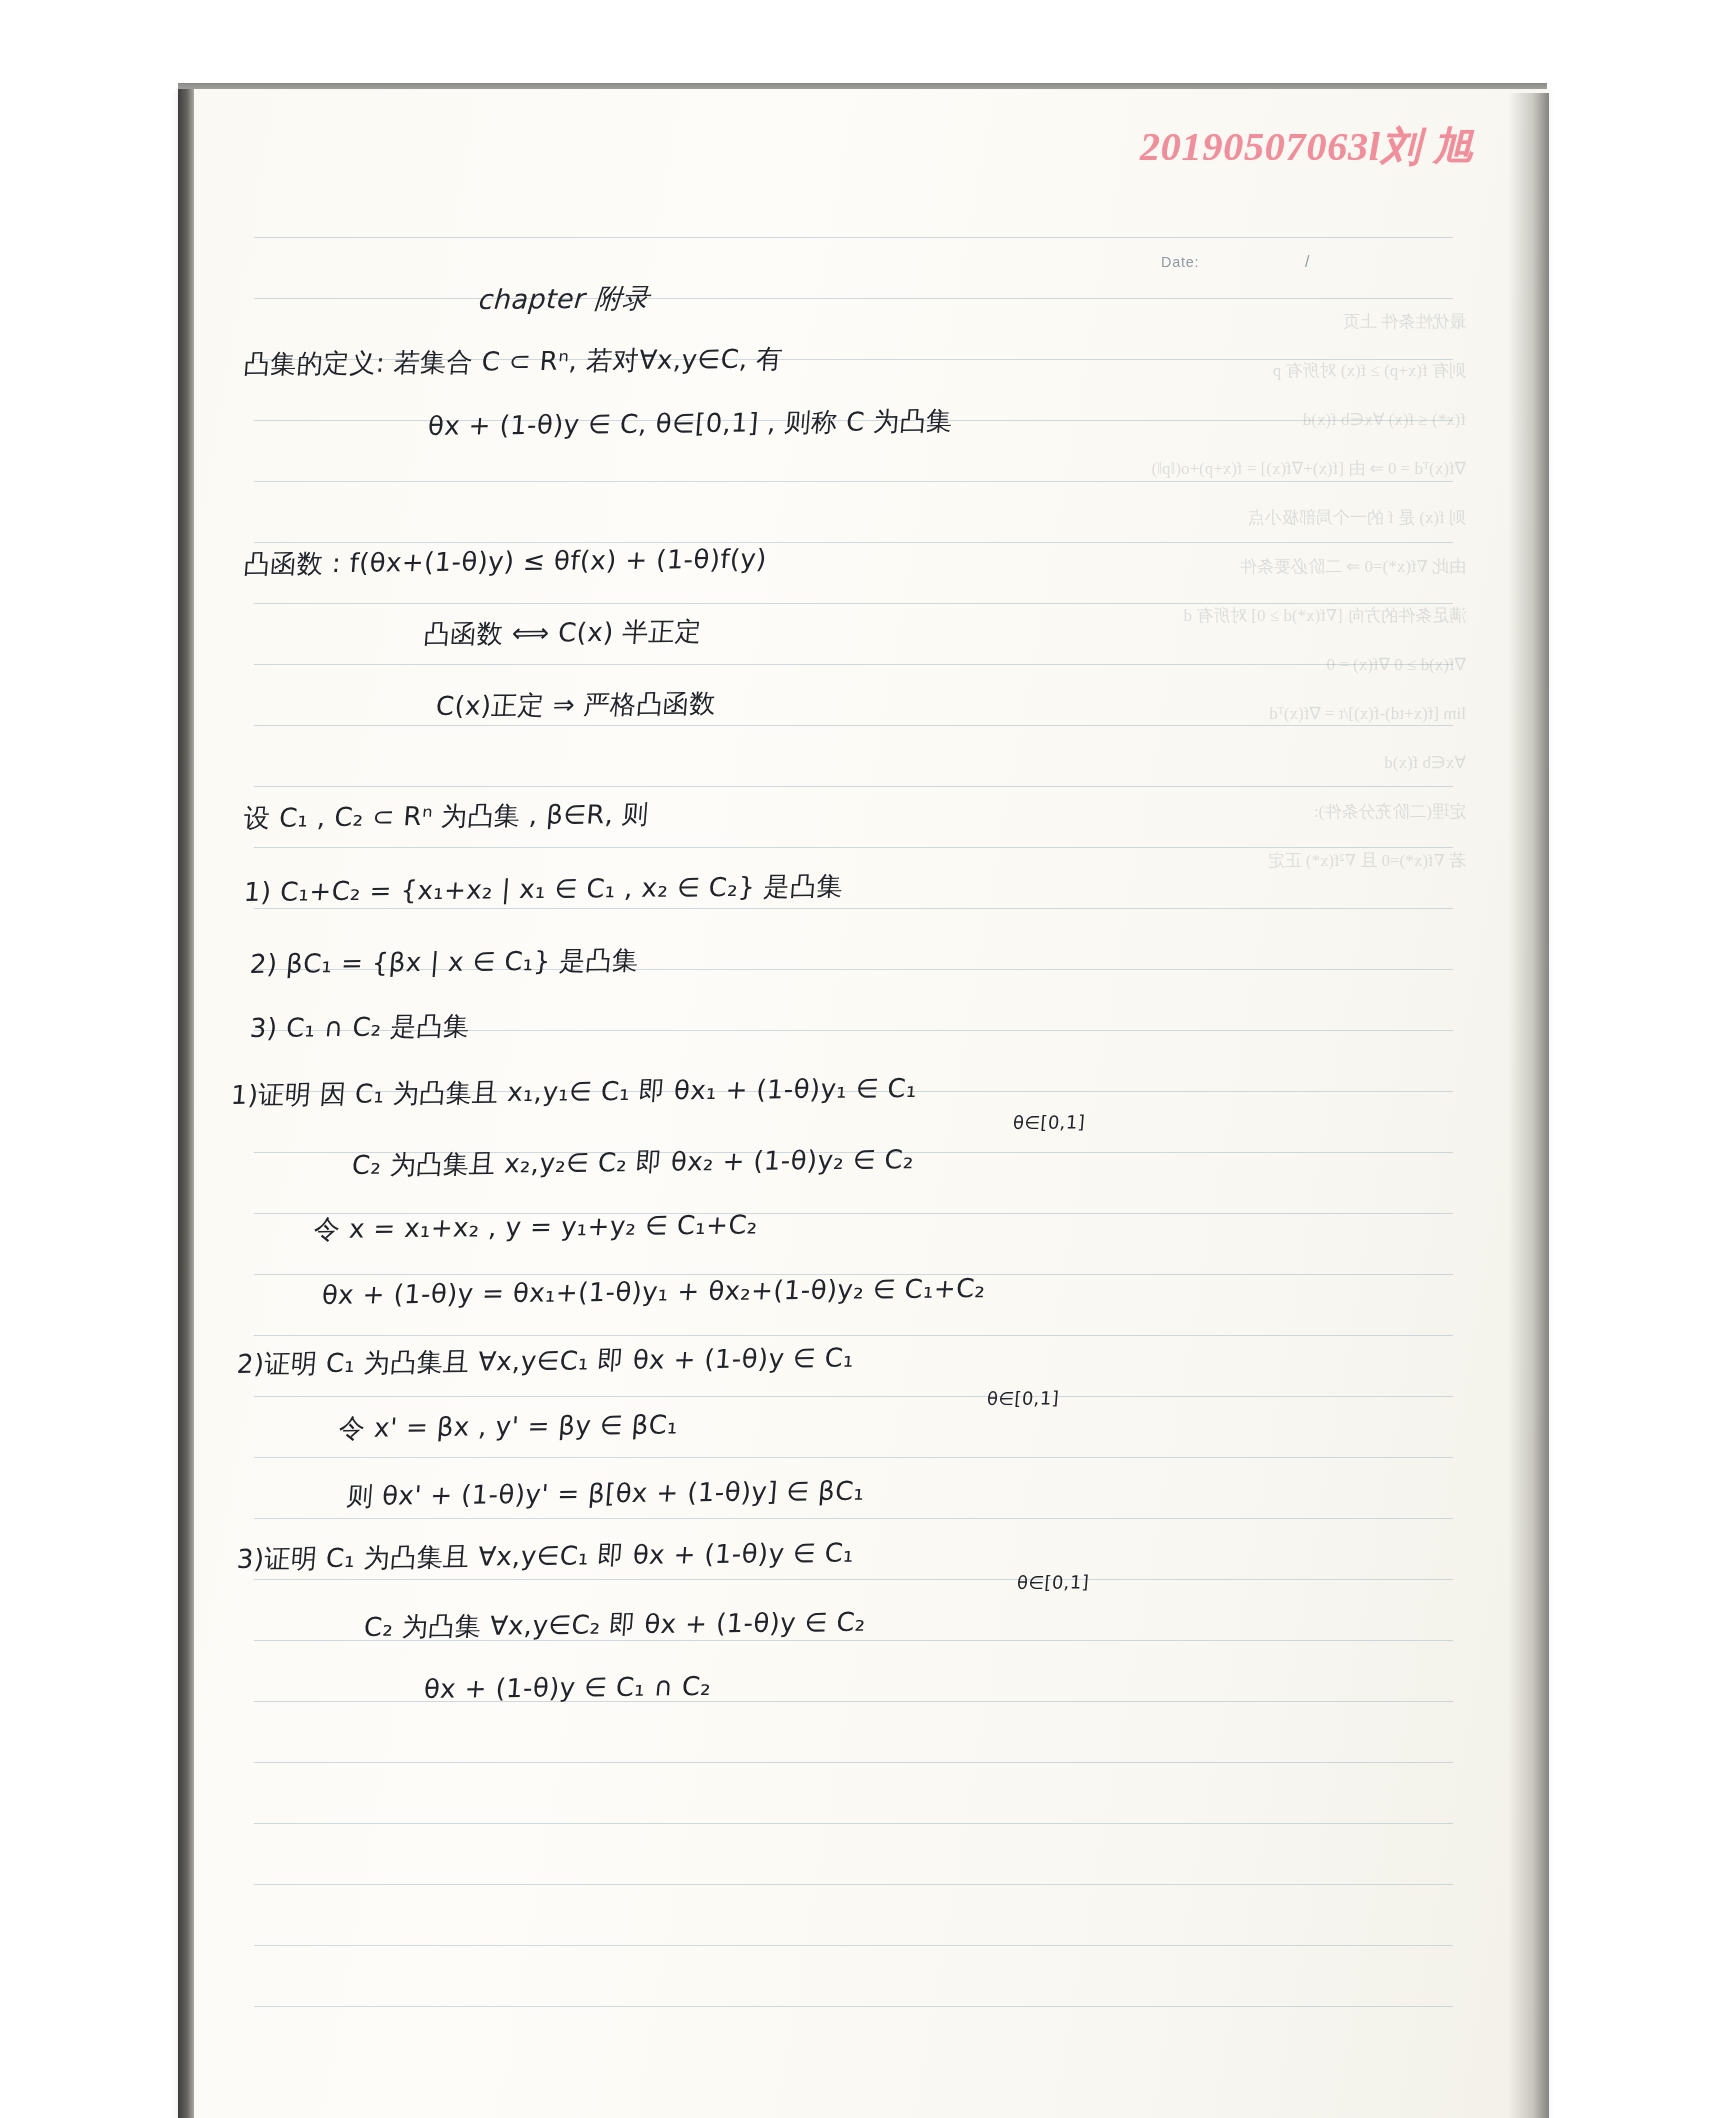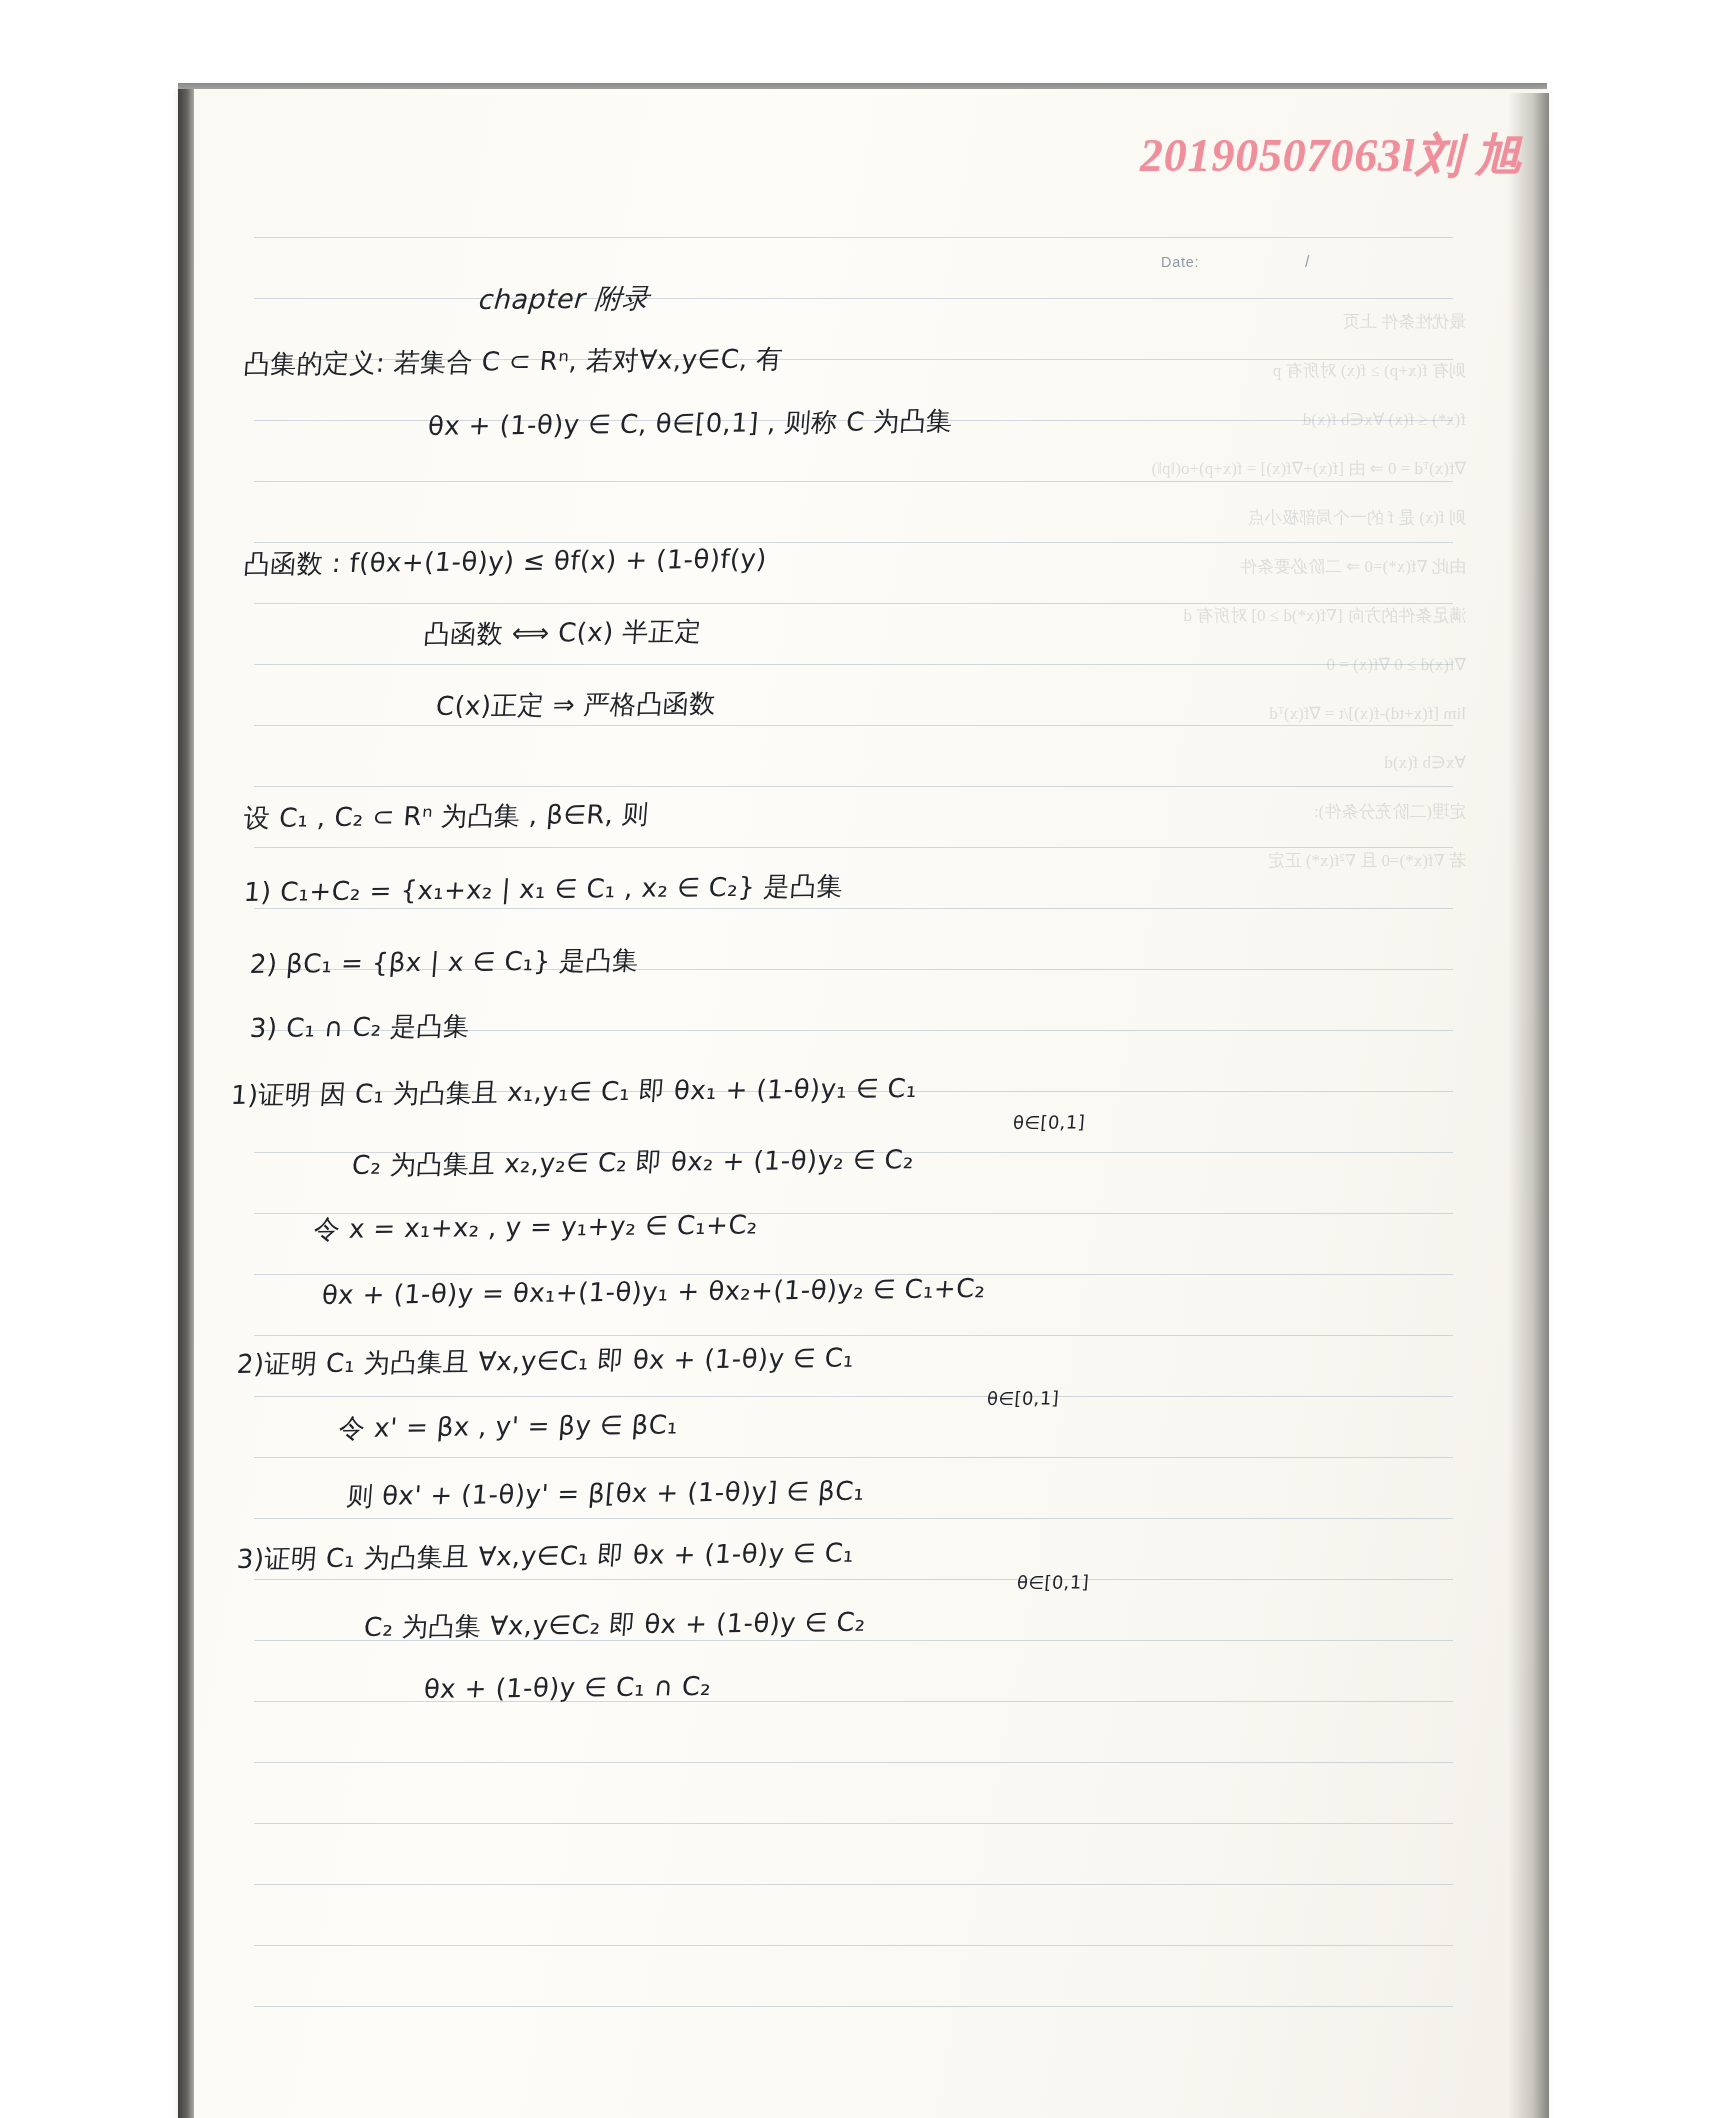--- a/index.html
+++ b/index.html
@@ -105,25 +105,25 @@
     left: 1305px;
     top: 253px;
     color: #93a0ac;
     font-size: 16px;
   }
 
   
   .student-id {
     position: absolute;
     left: 1140px;
-    top: 125px;
+    top: 119px;
     font-family: "Liberation Serif", serif;
     font-style: italic;
     font-weight: bold;
-    font-size: 46px;
+    font-size: 40px;
     color: #f08f9c;
     letter-spacing: 0.8px;
     white-space: nowrap;
     text-shadow: 0 0 0.8px rgba(240,143,156,.6);
   }
 
   
   .ghost-layer {
     position: absolute;
     left: 237px;

